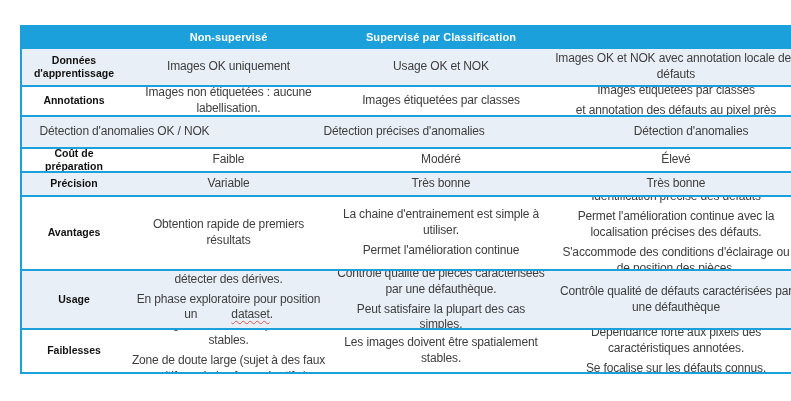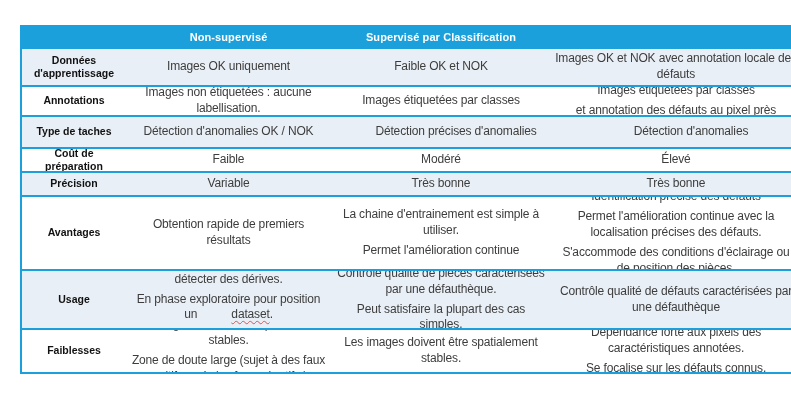--- a/index.html
+++ b/index.html
@@ -61,21 +61,21 @@
         <span>Supervisé par Classification</span>
       </div>
   </div>
 
   <div class="row light">
     <div class="cell label-cell c0">Données d'apprentissage</div>
     <div class="cell c1">
         <p>Images OK uniquement</p>
       </div>
     <div class="cell c2">
-        <p>Faible OK et NOK</p>
+        <p>Usage OK et NOK</p>
       </div>
     <div class="cell c3">
         <p>Images OK et NOK avec annotation locale des défauts</p>
       </div>
   </div>
 
   <div class="row">
     <div class="cell label-cell c0">Annotations</div>
     <div class="cell c1">
         <p>Images non étiquetées : aucune labellisation.</p>
@@ -83,21 +83,20 @@
     <div class="cell c2">
         <p>Images étiquetées par classes</p>
       </div>
     <div class="cell c3">
       <p style="margin-bottom:0;">Images étiquetées par classes</p>
       <p style="margin-top:4px;">et annotation des défauts au pixel près</p>
     </div>
   </div>
 
   <div class="row light">
-    <div class="cell label-cell c0">Type de taches</div>
     <div class="cell c1">
         <p>Détection d'anomalies OK / NOK</p>
       </div>
     <div class="cell c3">
         <p>Détection précises d'anomalies</p>
       </div>
     <div class="cell c2">
         <p>Détection d'anomalies</p>
       </div>
   </div>

